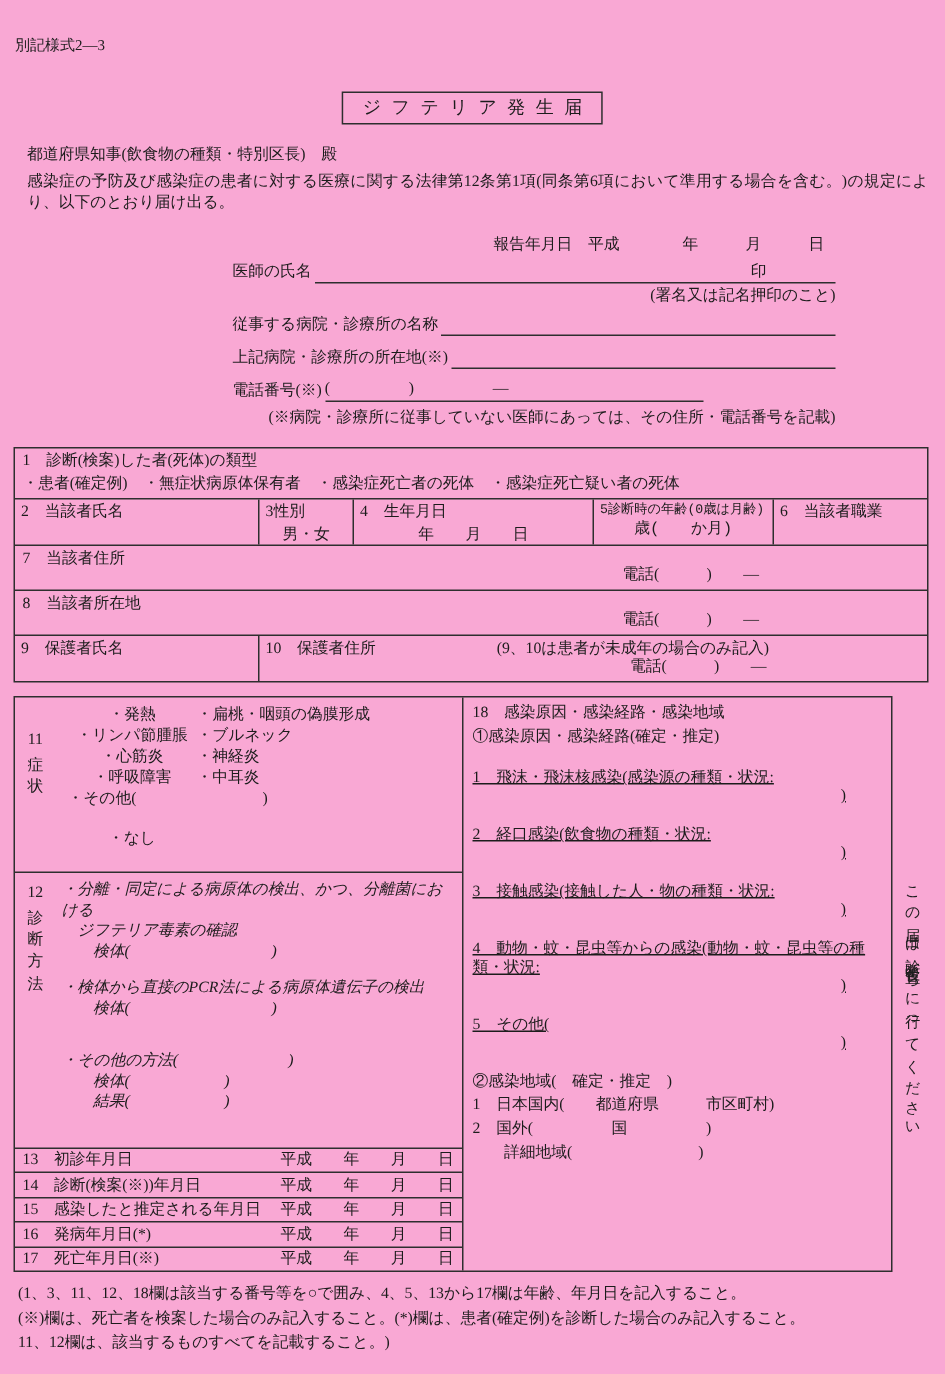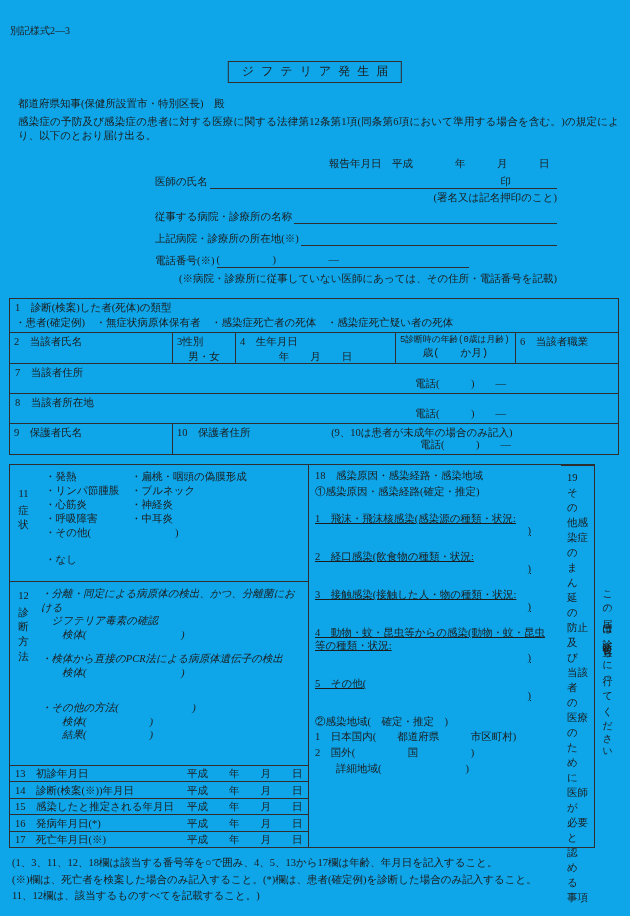--- a/index.html
+++ b/index.html
@@ -1,18 +1,18 @@
 <!DOCTYPE html>
 <html><head>
 <meta charset="utf-8">
 <style>
   *{box-sizing:border-box;}
   html,body{margin:0;padding:0;}
   body{background:#9a9a9a;}
-  .page{position:relative;width:630px;height:916px;margin:0 auto;background:#0ea5e9;
+  .page{position:relative;width:630px;height:916px;margin:0 auto;background:#f9a8d4;
         font-family:"Liberation Serif","DejaVu Serif",serif;color:#1c1c1c;
         font-size:10.5px;line-height:1.3;overflow:hidden;}
   .abs{position:absolute;}
 
   .form-code{left:10px;top:24px;font-size:10px;}
   .title-box{left:50%;transform:translateX(-50%);top:61px;border:1px solid #2e2e2e;
              padding:2px 6px 2px 13px;letter-spacing:7px;font-size:12px;white-space:nowrap;}
   .addressee{left:18px;top:97px;}
   .intro{left:18px;top:115px;width:601px;text-align:justify;}
   .report-date{left:329px;top:157px;white-space:pre;}
@@ -56,21 +56,21 @@
   
   .t2{left:9px;top:464px;width:586px;height:384px;border:1.2px solid #2e2e2e;display:flex;}
   .t2-left{width:299px;border-right:1px solid #2e2e2e;display:flex;flex-direction:column;}
   .t2-right{flex:1;display:flex;flex-direction:row;}
   .cell11{height:116px;display:flex;}
   .cell12{flex:1;display:flex;border-top:1px solid #2e2e2e;}
   .vhead{flex:0 0 27px;padding-top:22px;text-align:center;}
   .cell12 .vhead{padding-top:7px;}
   .vlabel{width:12px;margin:3px auto 0;word-break:break-all;line-height:1.4;}
   .symwrap{display:flex;padding:5px 2px 0 8px;flex:1;}
-  .symcol{width:86px;}
+  .symcol{width:86px;text-align:center;}
   .symcol div,.symcol2 div{height:14px;line-height:14px;white-space:pre;}
   .nashi{margin-top:13px;}
   .diagwrap{padding:5px 4px 0 4px;flex:1;font-style:italic;}
   .dline{line-height:13.5px;white-space:pre-wrap;}
   .gap10{margin-top:11px;}
   .gap22{margin-top:22px;}
   .daterow{height:16.5px;border-top:1px solid #2e2e2e;display:flex;padding:1.5px 0 0 5px;line-height:13px;}
   .dlabel{width:172px;}
   .dval{white-space:pre;}
   .cell18{height:291px;padding:4px 6px;}
@@ -89,21 +89,21 @@
 </style>
 </head>
 <body>
 
 <div class="page">
 
   <div class="abs form-code">別記様式2—3</div>
 
   <div class="abs title-box">ジフテリア発生届</div>
 
-  <div class="abs addressee">都道府県知事(保健所設置市・特別区長)　殿</div>
+  <div class="abs addressee">都道府県知事(飲食物の種類・特別区長)　殿</div>
 
   <div class="abs intro">感染症の予防及び感染症の患者に対する医療に関する法律第12条第1項(同条第6項において準用する場合を含む。)の規定により、以下のとおり届け出る。</div>
 
   <div class="abs report-date">報告年月日　平成　　　　年　　　月　　　日</div>
 
   <div class="abs docblock">
     <div class="frow">
       <span class="flabel">医師の氏名</span>
       <span class="fline sealline">
         <span class="seal">印</span>
@@ -260,23 +260,20 @@
           <div class="rtext">5　その他(</div>
           <div class="rclose">)</div>
         </div>
 
         <div class="infsub2">②感染地域(　確定・推定　)</div>
         <div class="regionline">1　日本国内(　　都道府県　　　市区町村)</div>
         <div class="regionline">2　国外(　　　　　国　　　　　)</div>
         <div class="regionline">　　詳細地域(　　　　　　　　)</div>
       </div>
 
-      <div class="cell19">
-        <div>19　その他感染症のまん延の防止及び当該者の医療のために医師が必要と認める事項</div>
-      </div>
     </div>
   </div>
 
   <div class="abs vertical-note">この届出は診断後直ちに行ってください</div>
 
   <div class="abs footer">
     <div>(1、3、11、12、18欄は該当する番号等を○で囲み、4、5、13から17欄は年齢、年月日を記入すること。</div>
     <div>(※)欄は、死亡者を検案した場合のみ記入すること。(*)欄は、患者(確定例)を診断した場合のみ記入すること。</div>
     <div>11、12欄は、該当するものすべてを記載すること。)</div>
   </div>

